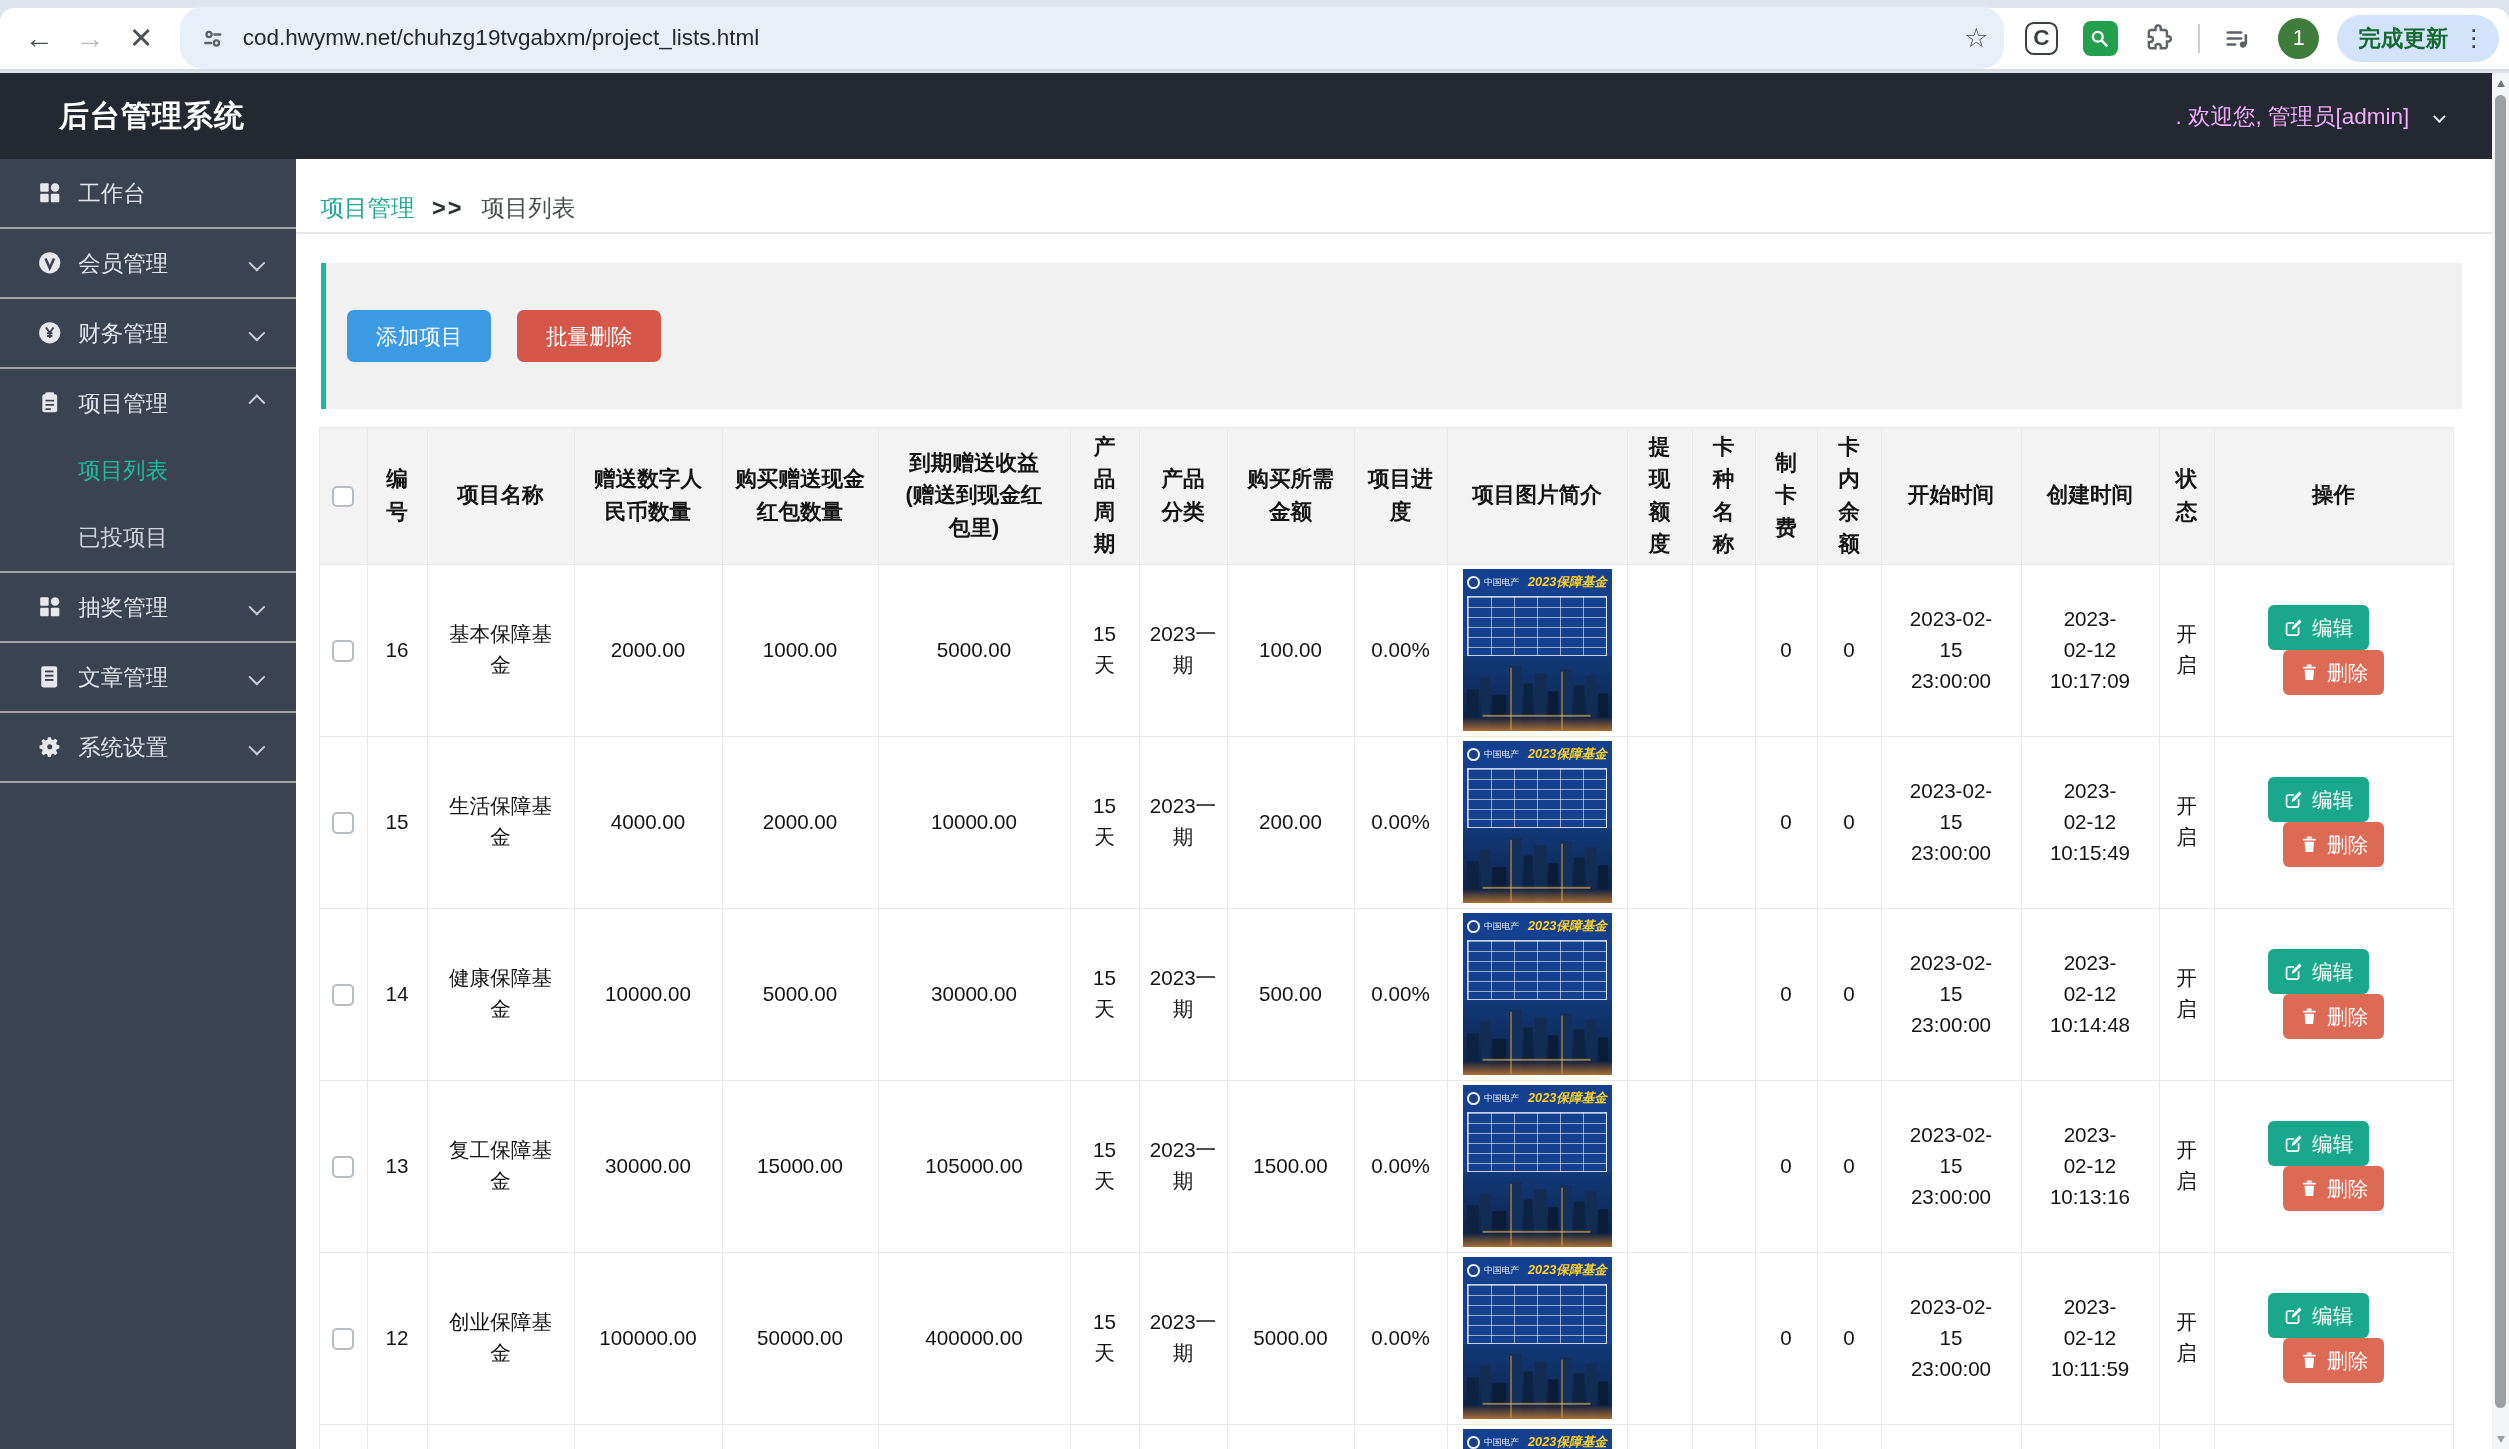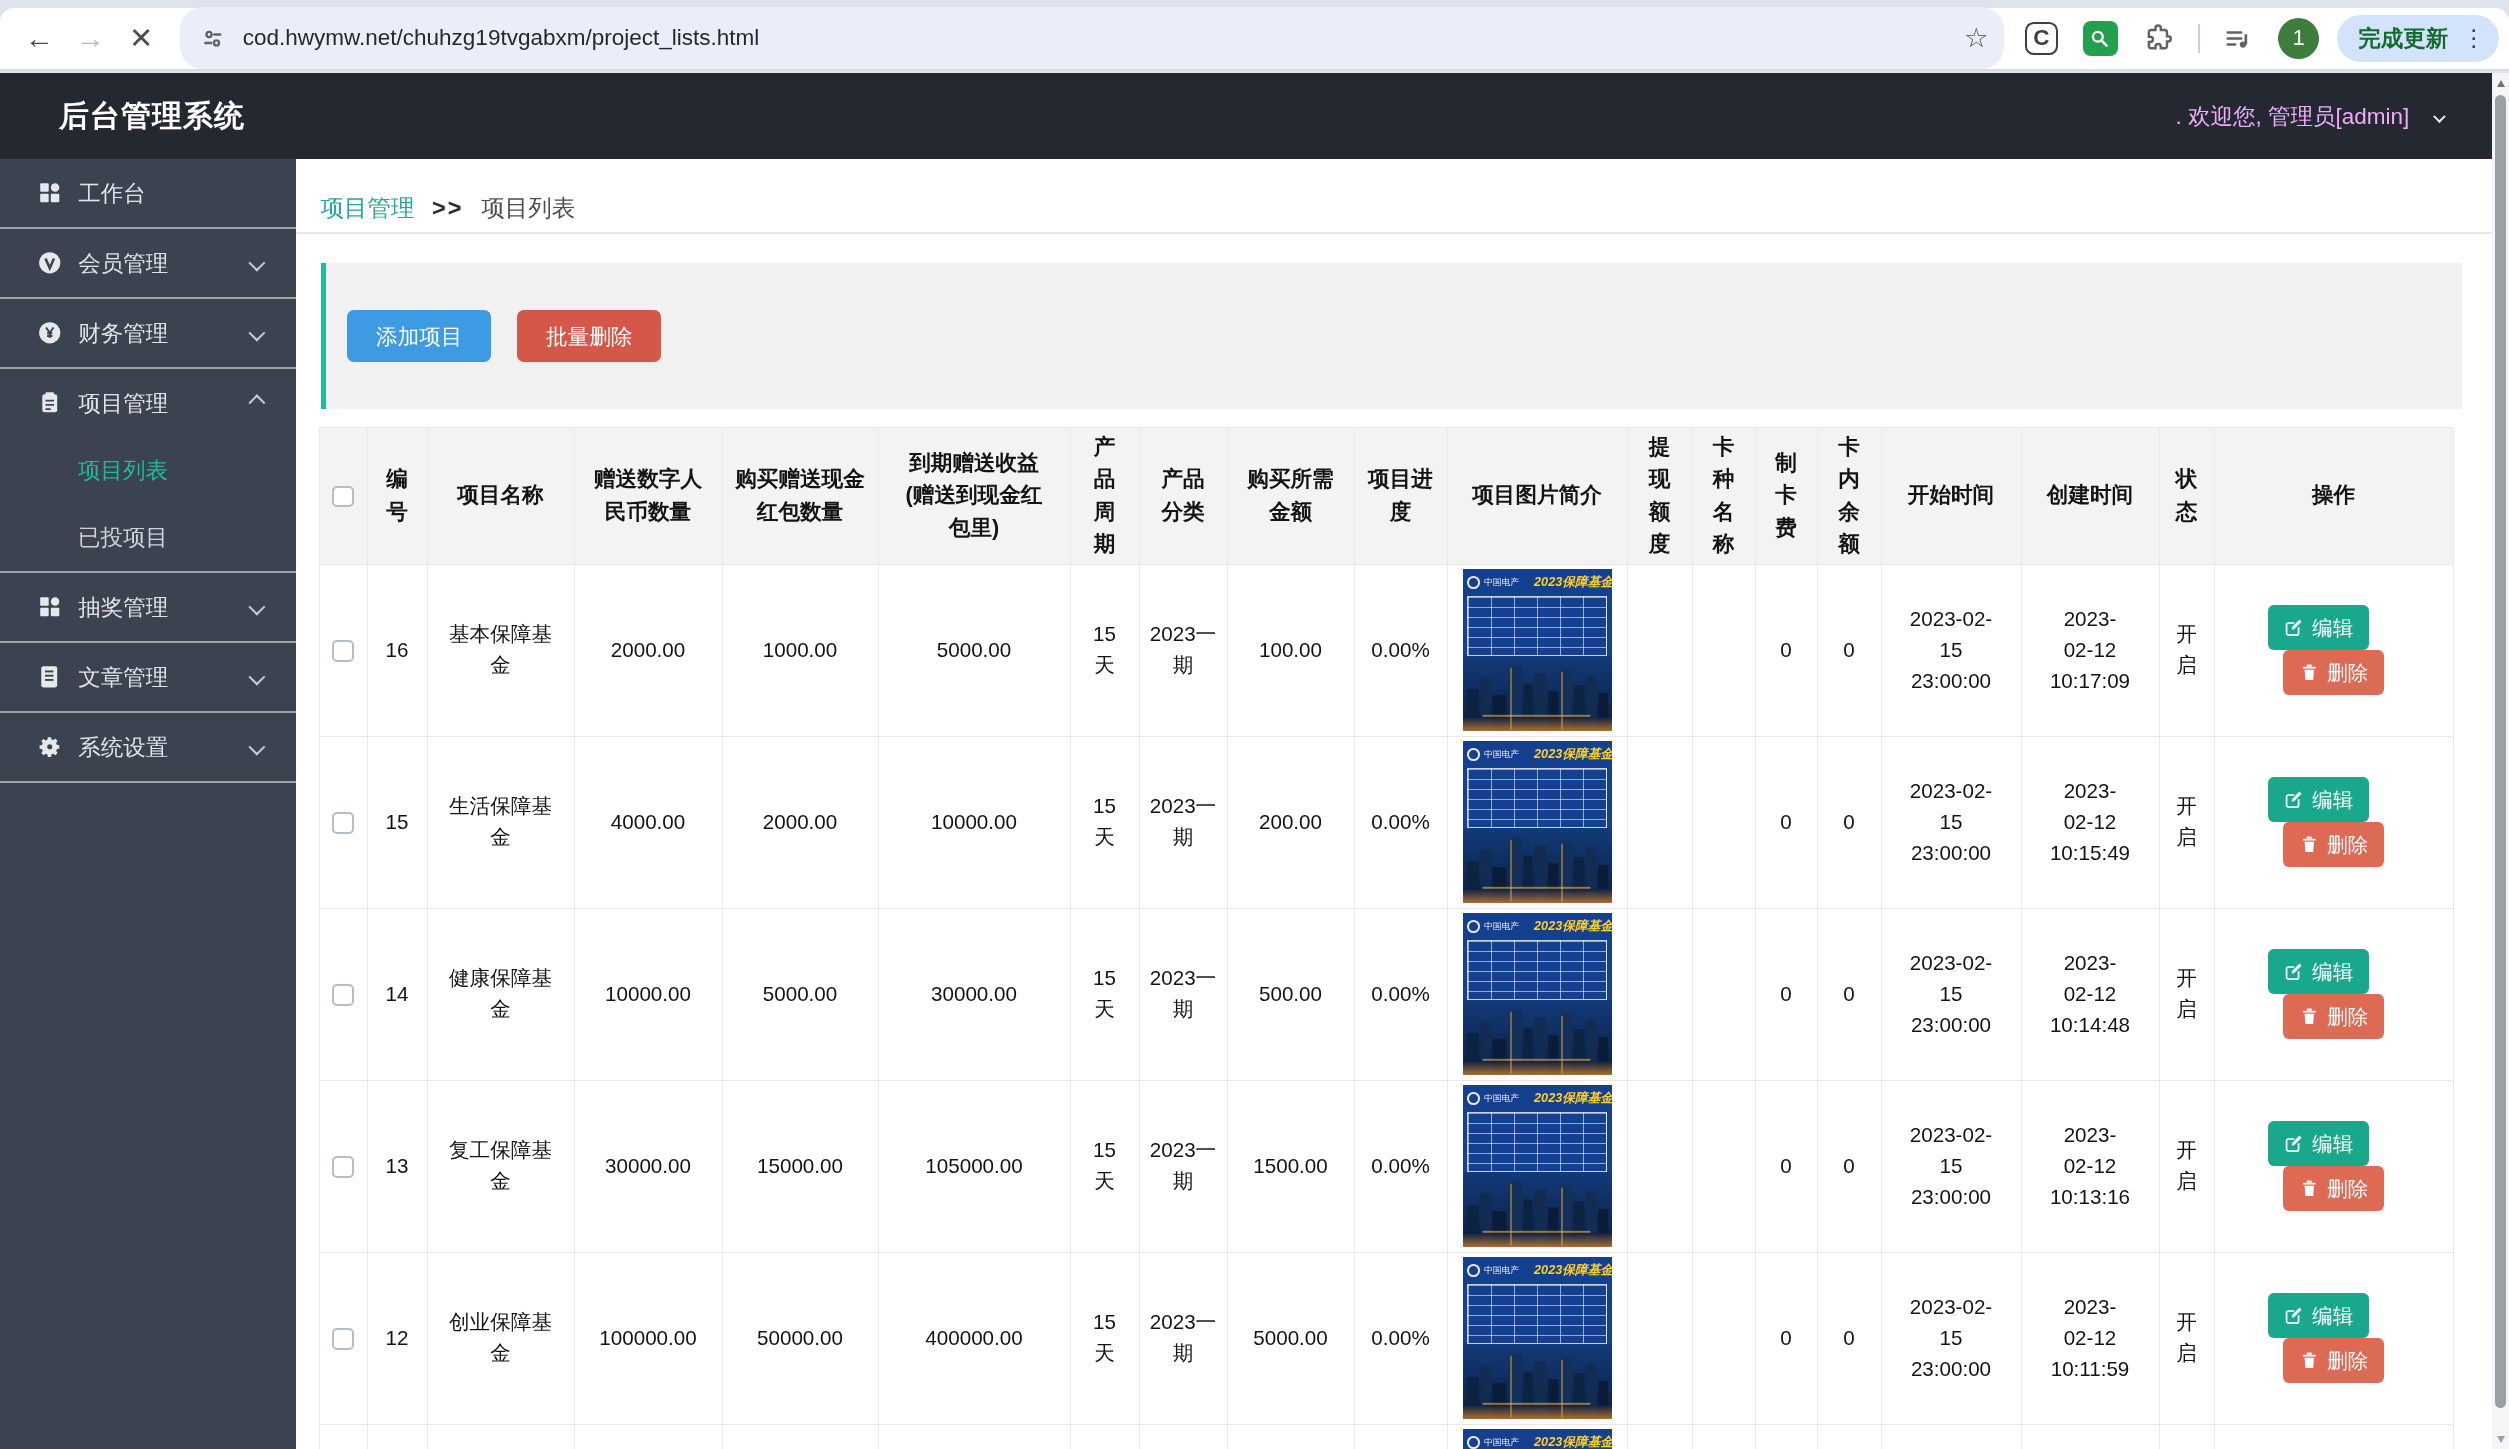--- a/index.html
+++ b/index.html
@@ -100,21 +100,21 @@
   .row-btn.delete { background:var(--btn-rowdel,#dc6a55); }
 
   
   .poster { width:149px; height:162px; margin:0 auto; background:#15408f; overflow:hidden;
     display:flex; flex-direction:column; text-align:left; }
   .poster-head { height:26.5px; display:flex; align-items:center; padding:0 4.9px; gap:3.9px; flex:0 0 auto; }
   .poster-logo { width:12.7px; height:12.7px; border:2px solid #e8ecf5; border-radius:50%;
     background:#1b3e8c; flex:0 0 auto; }
   .poster-brand { color:#eef1f8; font-size:8.8px; flex:0 0 auto; }
   .poster-title { color:#ffd324; font-size:12.7px; font-weight:bold; font-style:italic;
-    margin-left:11px; white-space:nowrap; }
+    margin-left:5px; white-space:nowrap; }
   .poster-table { height:60px; margin:0 4.9px; flex:0 0 auto;
     border:1px solid rgba(255,255,255,.75);
     background-image:
       linear-gradient(rgba(255,255,255,.55) 1px, transparent 1px),
       linear-gradient(90deg, rgba(255,255,255,.55) 1px, transparent 1px);
     background-size:23px 10px; }
   .poster-city { flex:1 1 auto; }
   .poster-city svg { width:100%; height:100%; display:block; }
 
   

